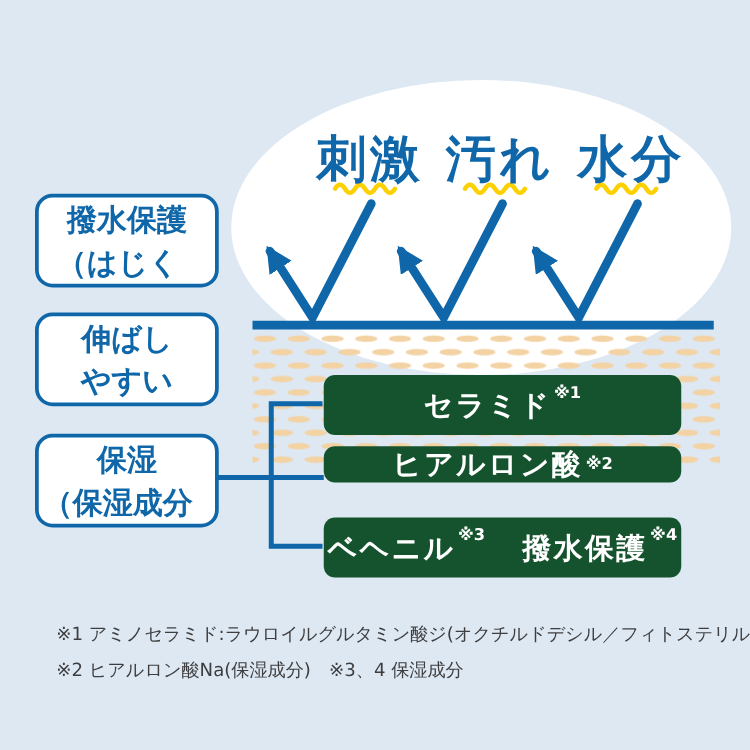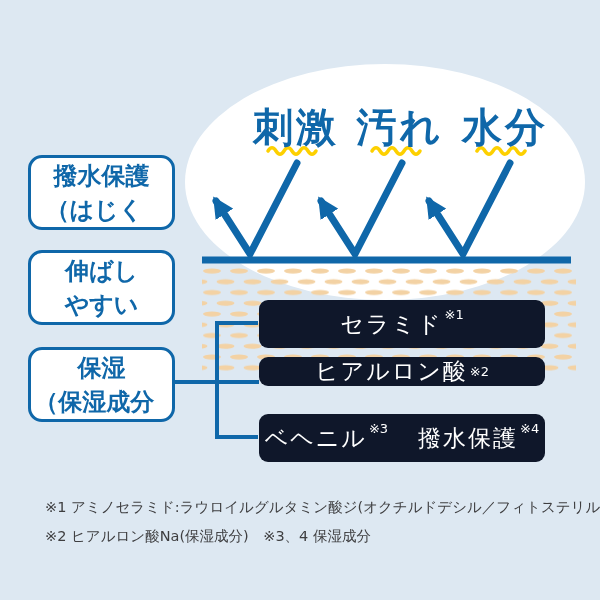--- a/index.html
+++ b/index.html
@@ -28,23 +28,23 @@
     color:#0f67a9;font-weight:bold;font-size:24px;line-height:34px;text-align:center;
   }
   #feature-1{top:155px}
   #feature-2{top:250px}
   #feature-3{top:347px}
   .feature .hang{text-indent:-0.6em}
 
   
   .ingredient{
     position:absolute;left:259px;width:286px;box-sizing:border-box;
-    background:#0f172a;border-radius:9px;
+    background:#14532d;border-radius:9px;
     display:flex;justify-content:center;align-items:center;
-    color:#ffffff;font-weight:normal;font-size:23px;letter-spacing:2px;white-space:nowrap;
+    color:#ffffff;font-weight:bold;font-size:23px;letter-spacing:2px;white-space:nowrap;
   }
   #ingredient-1{top:300px;height:48px}
   #ingredient-2{top:357px;height:29px}
   #ingredient-3{top:414px;height:48px}
   .ingredient .note{
     font-size:13px;letter-spacing:0;align-self:flex-start;margin-top:7px;margin-left:2px;
   }
   .ingredient .gap{display:inline-block;width:30px}
 
   

